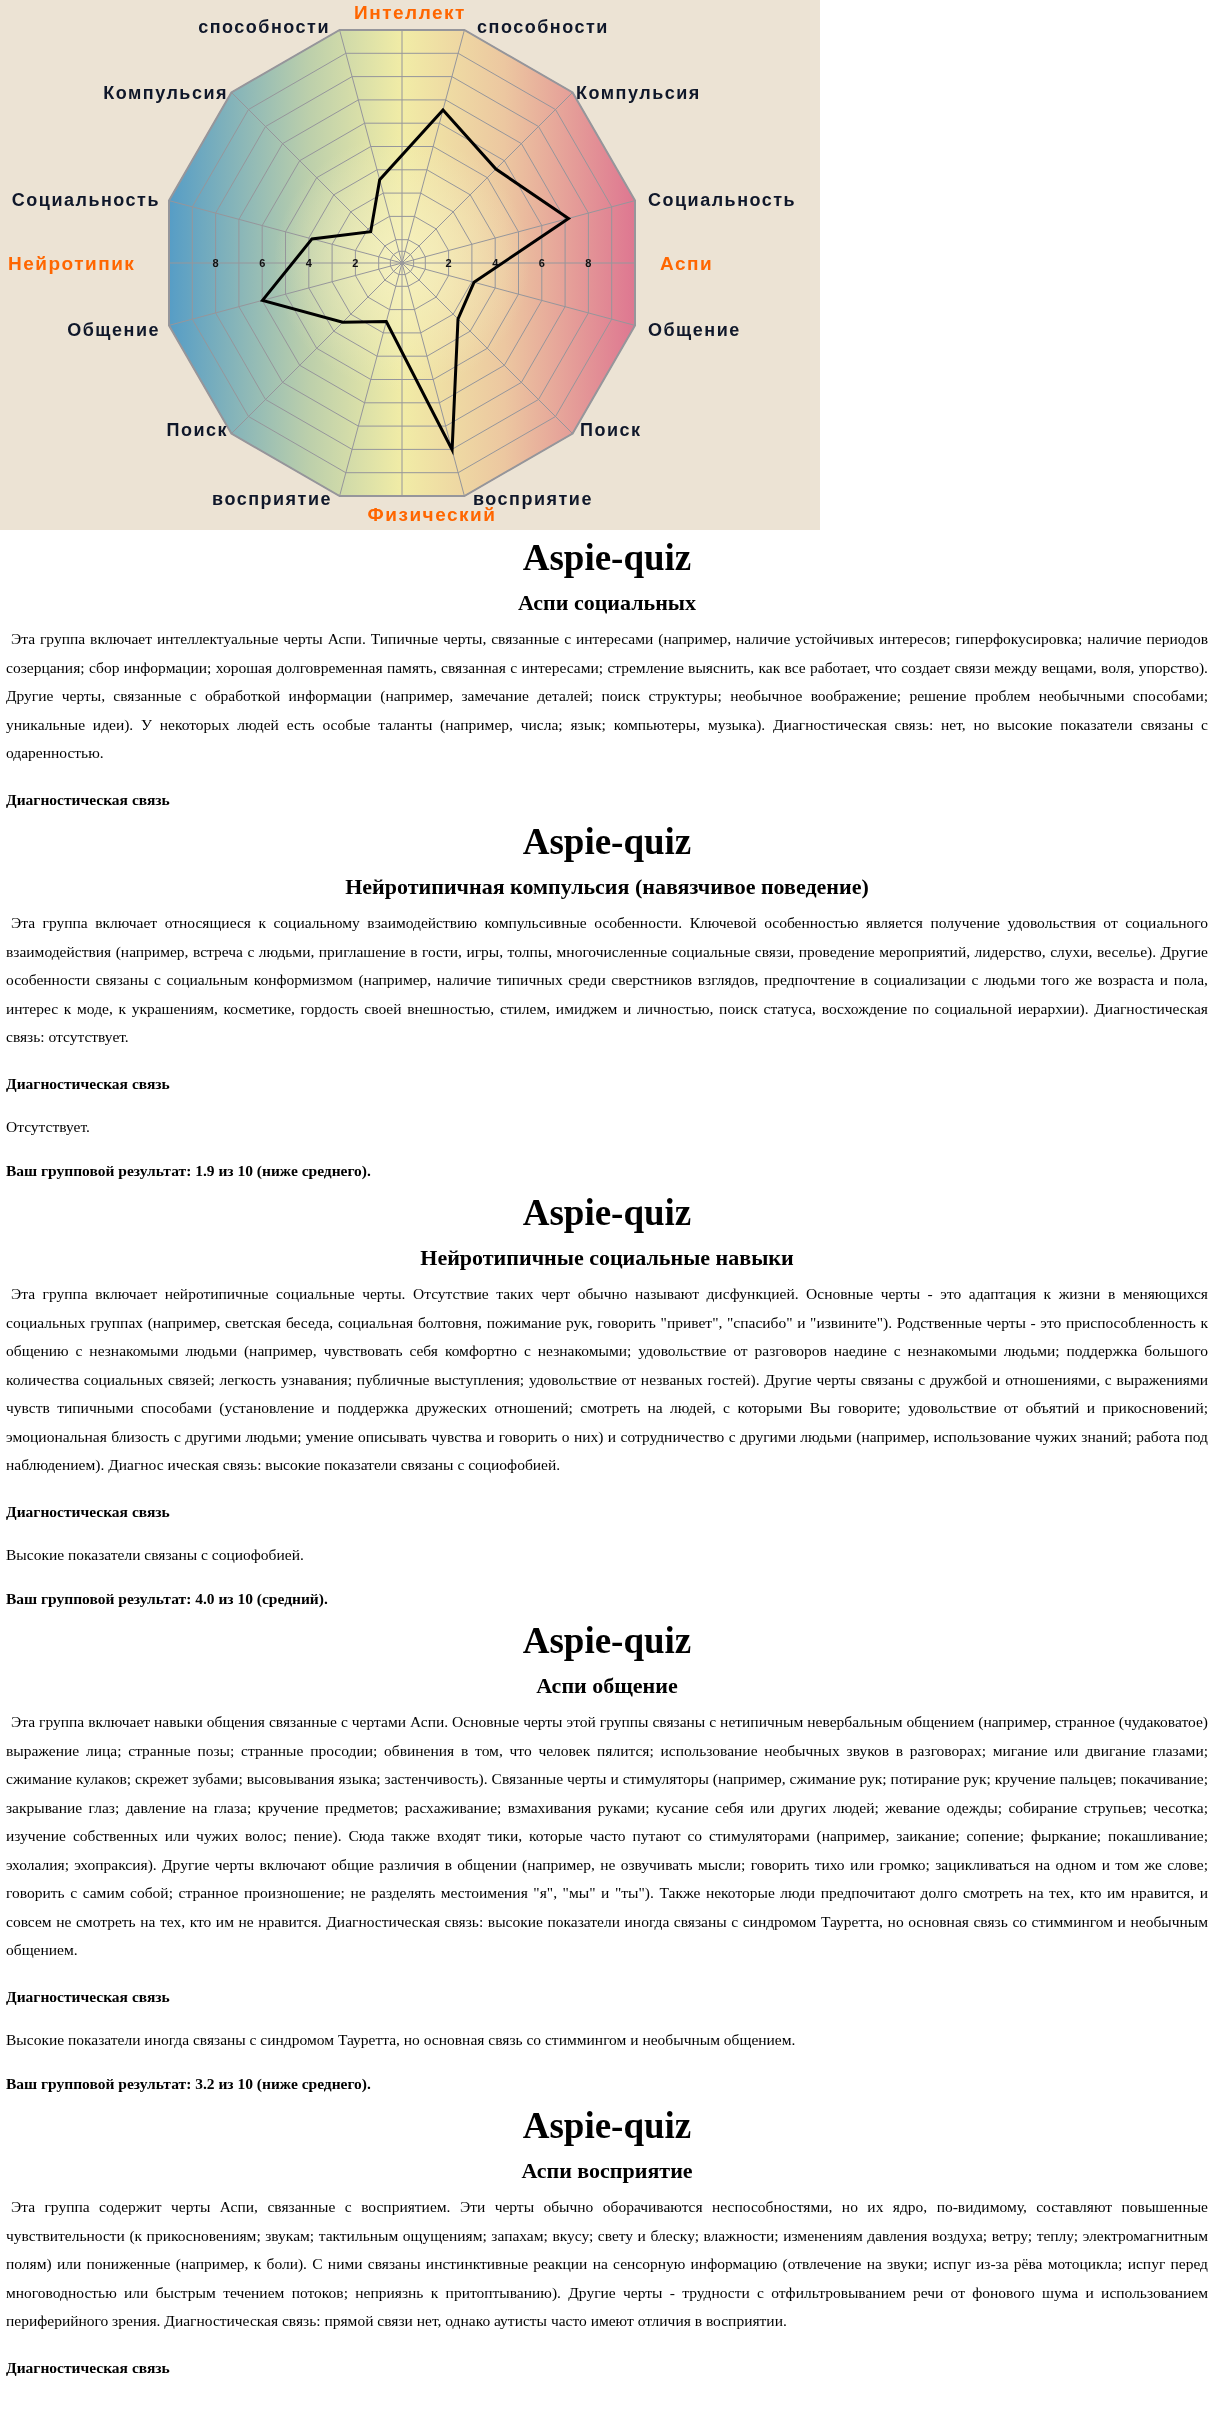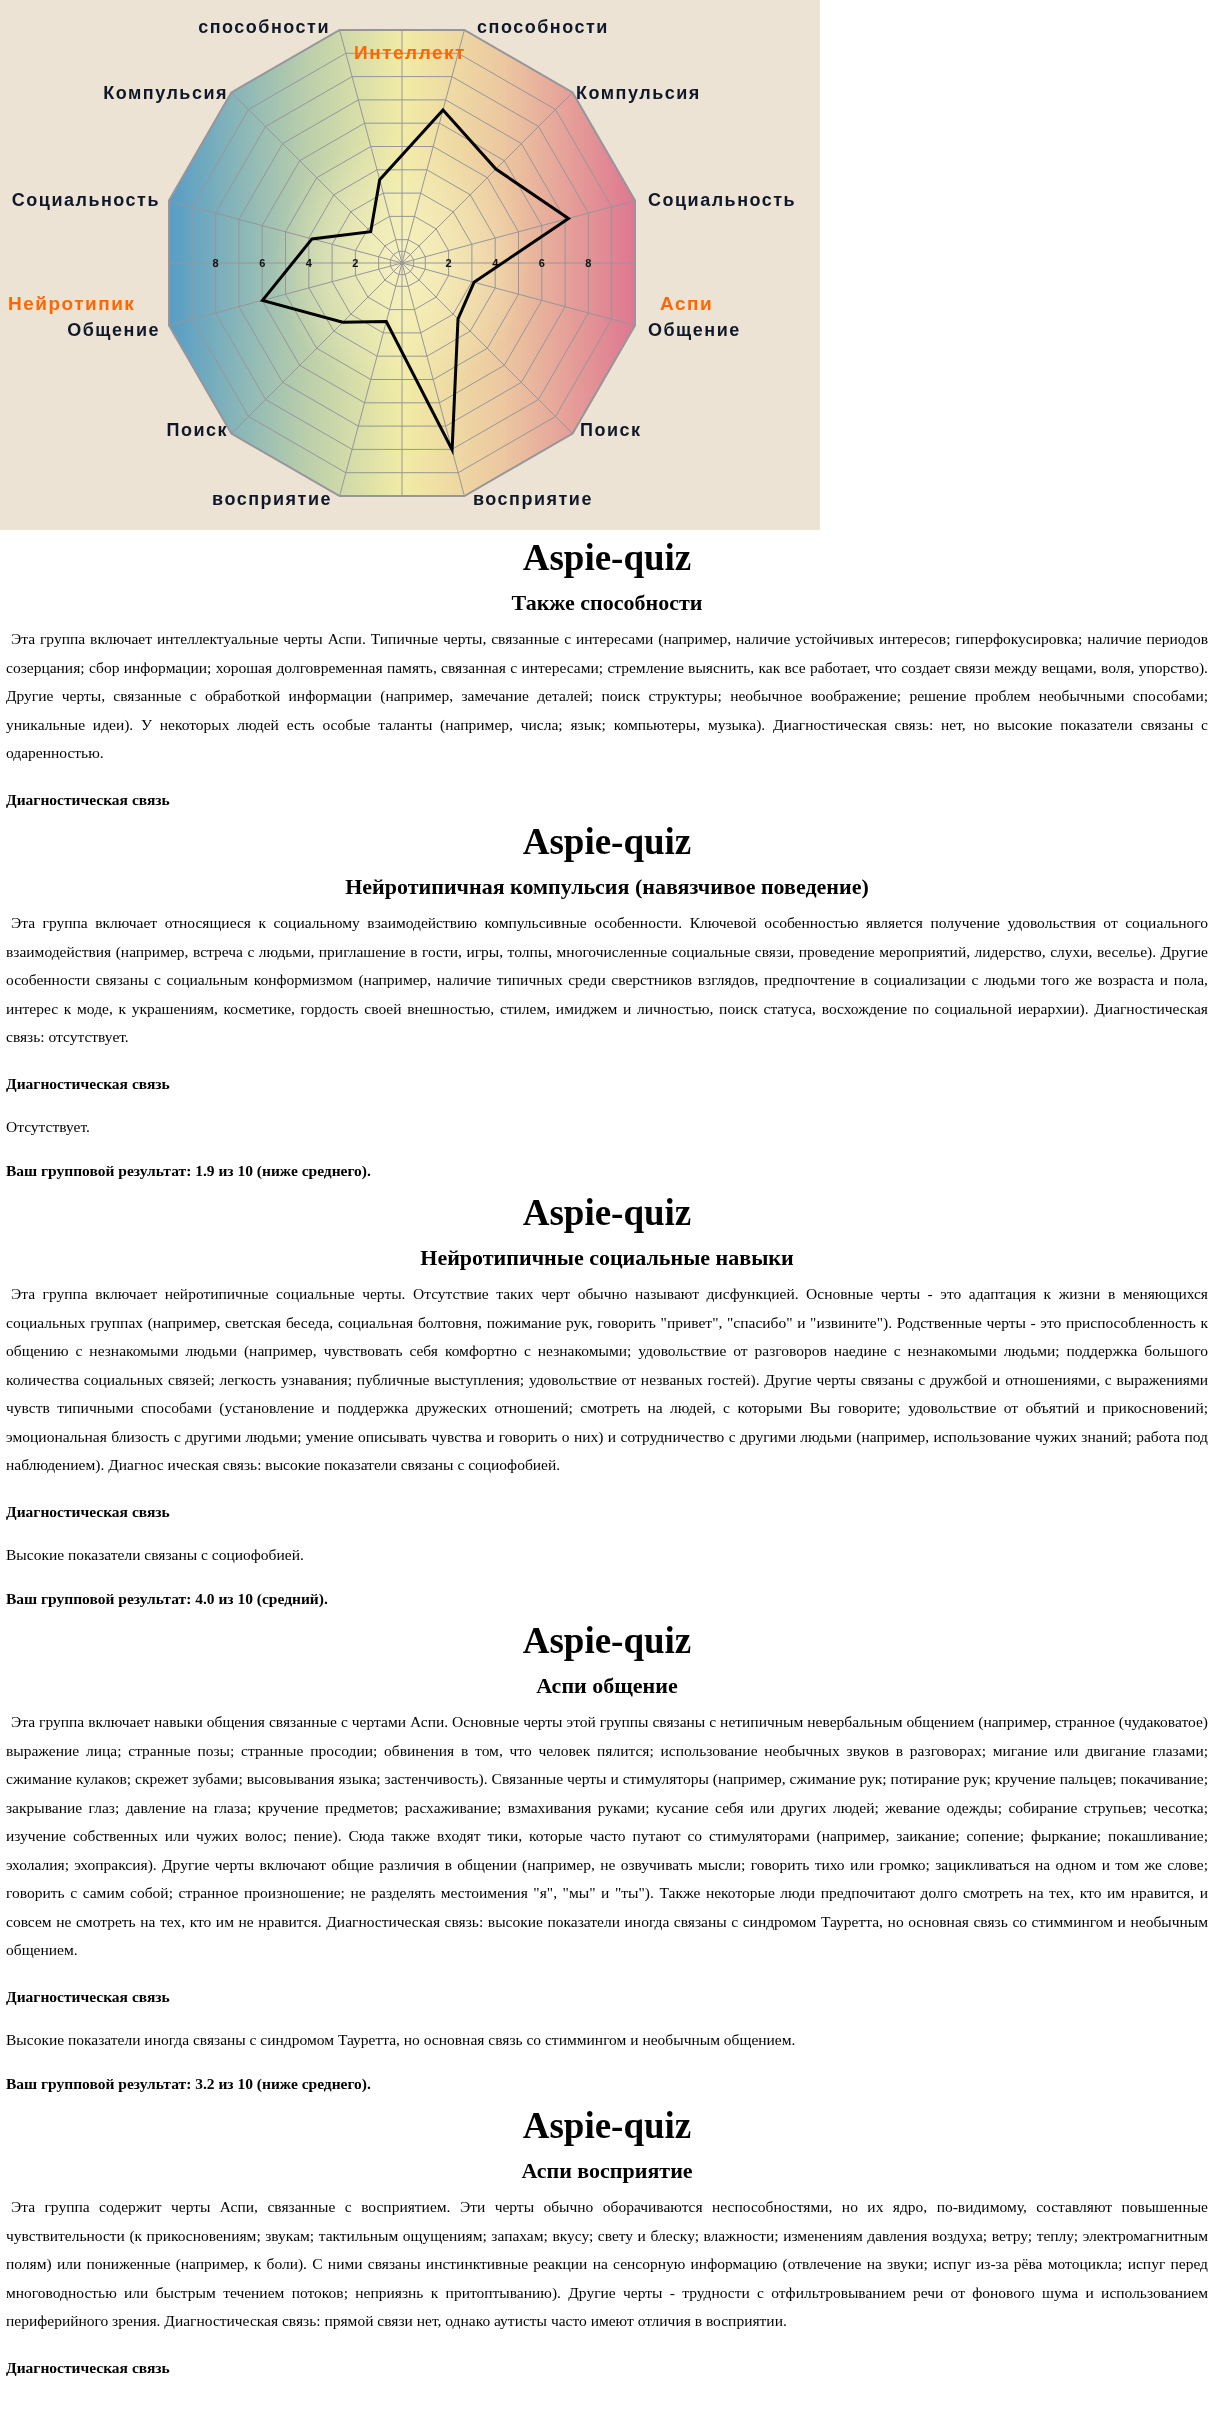--- a/index.html
+++ b/index.html
@@ -3,21 +3,21 @@
 <meta charset="utf-8">
 <style>
   html,body{margin:0;padding:0;background:#fff;color:#000;}
   body{width:1216px;font-family:"Liberation Serif", serif;}
 
   
   .chart-wrap{position:relative;width:820px;height:530px;background:var(--chart-bg,#ece3d4);overflow:hidden;}
   .chart-wrap svg{position:absolute;left:0;top:0;}
   .axis-label{position:absolute;font-family:"Liberation Sans",sans-serif;font-weight:bold;
               font-size:18px;letter-spacing:1.5px;color:#0f172a;white-space:nowrap;}
-  .axis-label.orange{color:var(--accent,#ff6600);font-size:19px;margin-top:40px;}
+  .axis-label.orange{color:var(--accent,#ff6600);font-size:19px;}
   .tick{font:bold 11px "Liberation Sans",sans-serif;fill:#111;}
 
   
   .lb-intellect{left:0;right:0;top:2px;text-align:center;}
   .lb-physical{left:0;right:0;top:504px;text-align:center;padding-left:44px;}
   .lb-neurotypical{left:8px;top:253px;}
   .lb-aspie{left:660px;top:253px;}
   .lb-sposob-l{right:490px;top:17px;}   .lb-sposob-r{left:477px;top:17px;}
   .lb-komp-l{right:592px;top:83px;}     .lb-komp-r{left:576px;top:83px;}
   .lb-soc-l{right:660px;top:190px;}     .lb-soc-r{left:648px;top:190px;}
@@ -108,21 +108,21 @@
   <span class="axis-label lb-poisk-l">Поиск</span>
   <span class="axis-label lb-poisk-r">Поиск</span>
   <span class="axis-label lb-vospr-l">восприятие</span>
   <span class="axis-label lb-vospr-r">восприятие</span>
 </div>
 
 <div class="report">
 
   <section>
     <h1 class="aq">Aspie-quiz</h1>
-    <h2 class="sub">Также способности</h2>
+    <h2 class="sub">Аспи социальных</h2>
     <p class="body">Эта группа включает интеллектуальные черты Аспи. Типичные черты, связанные с интересами (например, наличие устойчивых интересов; гиперфокусировка; наличие периодов созерцания; сбор информации; хорошая долговременная память, связанная с интересами; стремление выяснить, как все работает, что создает связи между вещами, воля, упорство). Другие черты, связанные с обработкой информации (например, замечание деталей; поиск структуры; необычное воображение; решение проблем необычными способами; уникальные идеи). У некоторых людей есть особые таланты (например, числа; язык; компьютеры, музыка). Диагностическая связь: нет, но высокие показатели связаны с одаренностью.</p>
     <p class="diag">Диагностическая связь</p>
   </section>
 
   <section>
     <h1 class="aq">Aspie-quiz</h1>
     <h2 class="sub">Нейротипичная компульсия (навязчивое поведение)</h2>
     <p class="body">Эта группа включает относящиеся к социальному взаимодействию компульсивные особенности. Ключевой особенностью является получение удовольствия от социального взаимодействия (например, встреча с людьми, приглашение в гости, игры, толпы, многочисленные социальные связи, проведение мероприятий, лидерство, слухи, веселье). Другие особенности связаны с социальным конформизмом (например, наличие типичных среди сверстников взглядов, предпочтение в социализации с людьми того же возраста и пола, интерес к моде, к украшениям, косметике, гордость своей внешностью, стилем, имиджем и личностью, поиск статуса, восхождение по социальной иерархии). Диагностическая связь: отсутствует.</p>
     <p class="diag">Диагностическая связь</p>
     <p class="resp">Отсутствует.</p>

